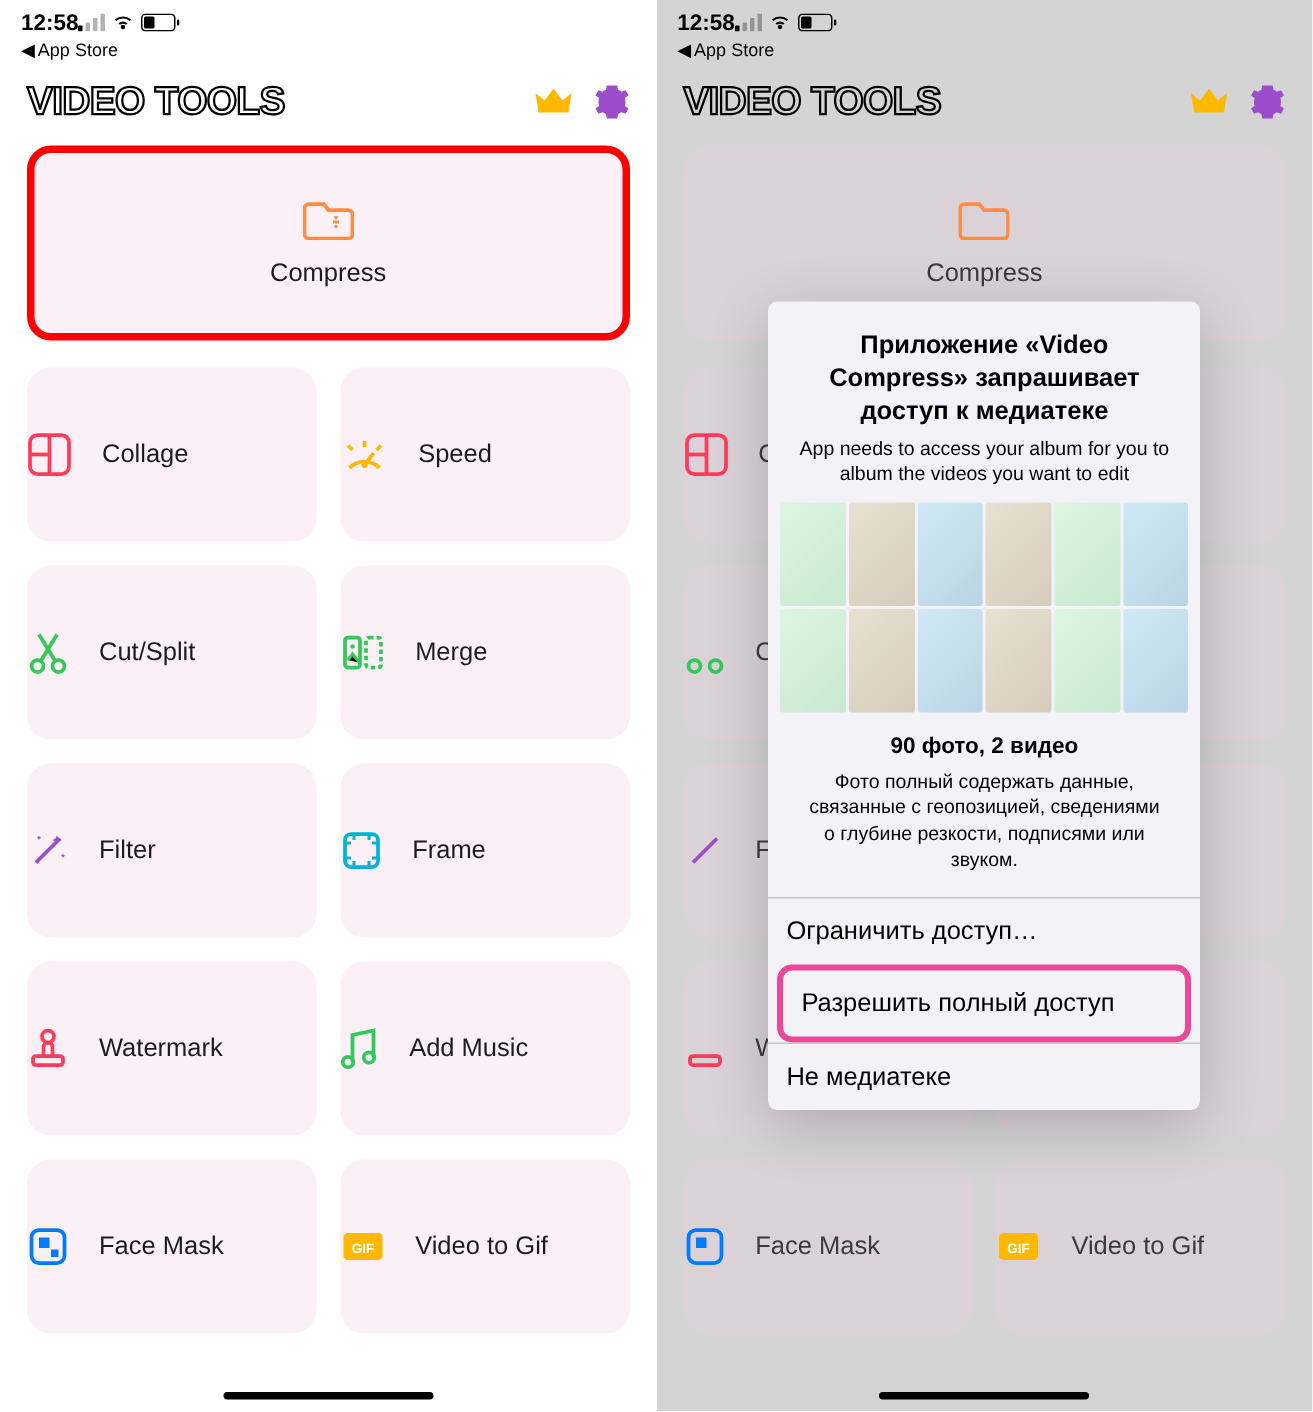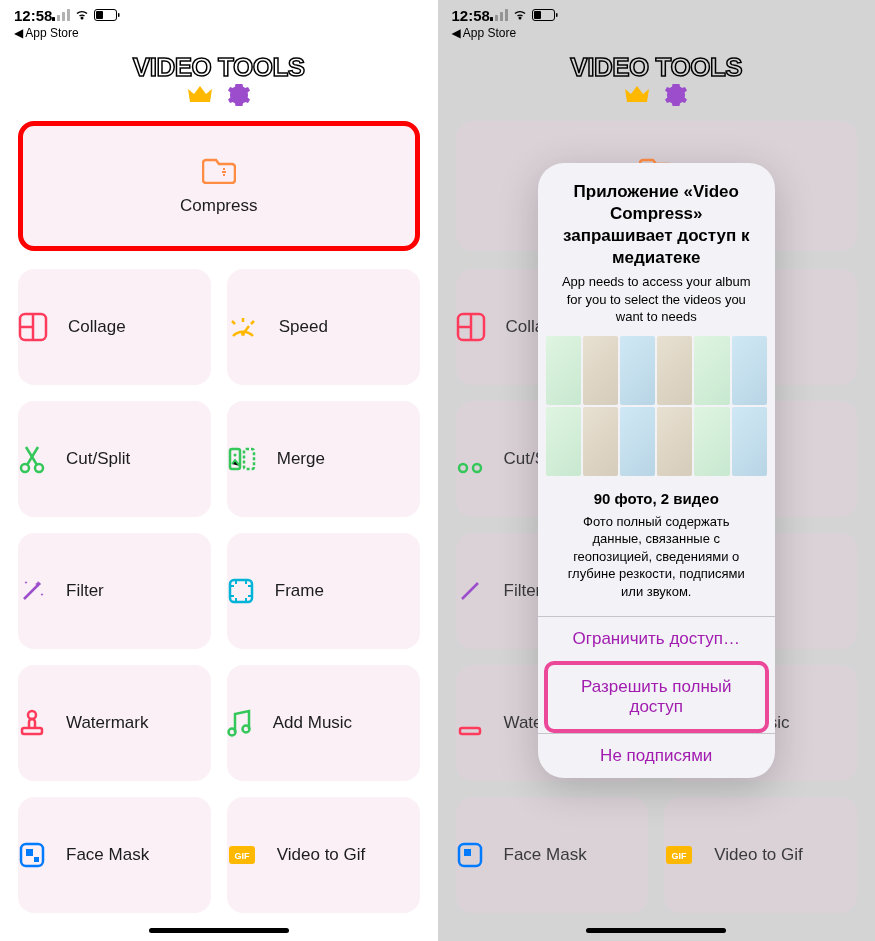--- a/index.html
+++ b/index.html
@@ -6,52 +6,52 @@
     body { font-family: -apple-system, BlinkMacSystemFont, "Segoe UI", sans-serif; background: #fff; width: 875px; height: 941px; overflow: hidden; }
     .container { display: flex; width: 875px; height: 941px; }
     .phone { width: 437.5px; height: 941px; background: #fff; position: relative; display: flex; flex-direction: column; }
     .phone.right { background: #d4d4d4; }
     
     .status-bar { display: flex; align-items: center; padding: 4px 14px 0; height: 26px; font-size: 15px; font-weight: 600; }
     .status-time { font-size: 15px; font-weight: 600; }
     .status-icons { display: flex; gap: 4px; align-items: center; font-size: 13px; }
     .back-nav { font-size: 12px; padding: 0 14px 4px; display: flex; align-items: center; gap: 2px; }
     
-    .header { display: flex; justify-content: space-between; align-items: center; padding: 8px 18px; flex-direction: column; }
+    .header { display: flex; justify-content: space-between; align-items: center; padding: 8px 18px; }
     .app-title { font-size: 26px; font-weight: 900; font-family: Arial Black, sans-serif; letter-spacing: -0.5px; }
     .app-title span { -webkit-text-stroke: 1.5px; -webkit-text-fill-color: transparent; }
     .t1{-webkit-text-stroke-color:#ff3b30}.t2{-webkit-text-stroke-color:#ff9500}.t3{-webkit-text-stroke-color:#ffcc00}.t4{-webkit-text-stroke-color:#34c759}.t5{-webkit-text-stroke-color:#30b0c7}.t6{-webkit-text-stroke-color:#007aff}.t7{-webkit-text-stroke-color:#af52de}.t8{-webkit-text-stroke-color:#ff2d55}.t9{-webkit-text-stroke-color:#a2845e}.t10{-webkit-text-stroke-color:#5856d6}
     .header-actions { display: flex; gap: 14px; align-items: center; }
     
     .content { flex: 1; padding: 6px 18px; overflow: hidden; }
     .hero-tile { background: #faf0f6; border-radius: 16px; display: flex; flex-direction: column; align-items: center; justify-content: center; height: 130px; gap: 12px; margin-bottom: 18px; }
     .hero-tile.highlighted { border: 5px solid #ff0000; }
     .right .hero-tile, .right .tile { background: #dbd2d8; }
     
     .grid { display: grid; grid-template-columns: 1fr 1fr; gap: 16px; }
     .tile { background: #faf0f6; border-radius: 16px; display: flex; flex-direction: row; align-items: center; height: 116px; gap: 20px; }
     .tile-label { font-size: 17px; color: #1c1c1e; }
     .right .tile-label { color: #3a3a3c; }
     
     .home-indicator { position: absolute; bottom: 8px; left: 50%; transform: translateX(-50%); width: 140px; height: 5px; background: #000; border-radius: 3px; }
     
     .dialog-overlay { position: absolute; inset: 0; display: flex; align-items: center; justify-content: center; }
-    .dialog { background: #f2f2f7; border-radius: 26px; width: 237px; overflow: hidden; box-shadow: 0 10px 40px rgba(0,0,0,0.2); }
+    .dialog { background: #f2f2f7; border-radius: 6px; width: 288px; overflow: hidden; box-shadow: 0 10px 40px rgba(0,0,0,0.2); }
     .dialog-header { padding: 18px 18px 10px; text-align: center; }
     .dialog-title { font-size: 17px; font-weight: 600; line-height: 1.3; margin-bottom: 4px; }
     .dialog-subtitle { font-size: 13px; line-height: 1.35; }
     .dialog-preview { padding: 0 8px; display: grid; grid-template-columns: repeat(6, 1fr); gap: 2px; height: 140px; }
     .preview-item { background: linear-gradient(135deg, #dff5e1, #c8e8d0); border-radius: 2px; }
     .preview-item:nth-child(2n){background:linear-gradient(135deg,#e8e0d0,#d5ccbb)}
     .preview-item:nth-child(3n){background:linear-gradient(135deg,#d0e8f5,#b8d5e5)}
     .dialog-info { text-align: center; padding: 14px 24px 16px; }
     .dialog-count { font-size: 15px; font-weight: 600; margin-bottom: 6px; }
     .dialog-note { font-size: 13px; line-height: 1.35; }
     .dialog-buttons { border-top: 0.5px solid #c6c6c8; }
-    .dialog-btn { display: block; text-align: center; padding: 12px; font-size: 17px; color: #a21caf; border-top: 0.5px solid #c6c6c8; cursor: pointer; }
+    .dialog-btn { display: block; padding: 12px; font-size: 17px; color: #000000; border-top: 0.5px solid #c6c6c8; cursor: pointer; }
     .dialog-btn:first-child { border-top: none; }
     .dialog-btn.highlighted { border: 4px solid #ec4899; border-radius: 10px; margin: 0 6px; }
     
     .icon { display: inline-flex; align-items: center; justify-content: center; }
     svg { display: block; }
   </style>
 </head>
 <body>
 
 <div class="container">
@@ -346,21 +346,21 @@
             </span>
             <span class="tile-label">Video to Gif</span>
           </div>
       </div>
     </div>
 
     <div class="dialog-overlay">
       <div class="dialog">
         <div class="dialog-header">
           <div class="dialog-title">Приложение «Video Compress» запрашивает доступ к медиатеке</div>
-          <div class="dialog-subtitle">App needs to access your album for you to select the videos you want to needs</div>
+          <div class="dialog-subtitle">App needs to access your album for you to album the videos you want to edit</div>
         </div>
         <div class="dialog-preview">
           <div class="preview-item"></div>
             <div class="preview-item"></div>
             <div class="preview-item"></div>
             <div class="preview-item"></div>
             <div class="preview-item"></div>
             <div class="preview-item"></div>
             <div class="preview-item"></div>
             <div class="preview-item"></div>
@@ -369,19 +369,19 @@
             <div class="preview-item"></div>
             <div class="preview-item"></div>
         </div>
         <div class="dialog-info">
           <div class="dialog-count">90 фото, 2 видео</div>
           <div class="dialog-note">Фото полный содержать данные, связанные с геопозицией, сведениями о глубине резкости, подписями или звуком.</div>
         </div>
         <div class="dialog-buttons">
           <div class="dialog-btn">Ограничить доступ…</div>
           <div class="dialog-btn highlighted">Разрешить полный доступ</div>
-          <div class="dialog-btn">Не подписями</div>
+          <div class="dialog-btn">Не медиатеке</div>
         </div>
       </div>
     </div>
     <div class="home-indicator"></div>
   </div>
 </div>
 
 </body></html>

